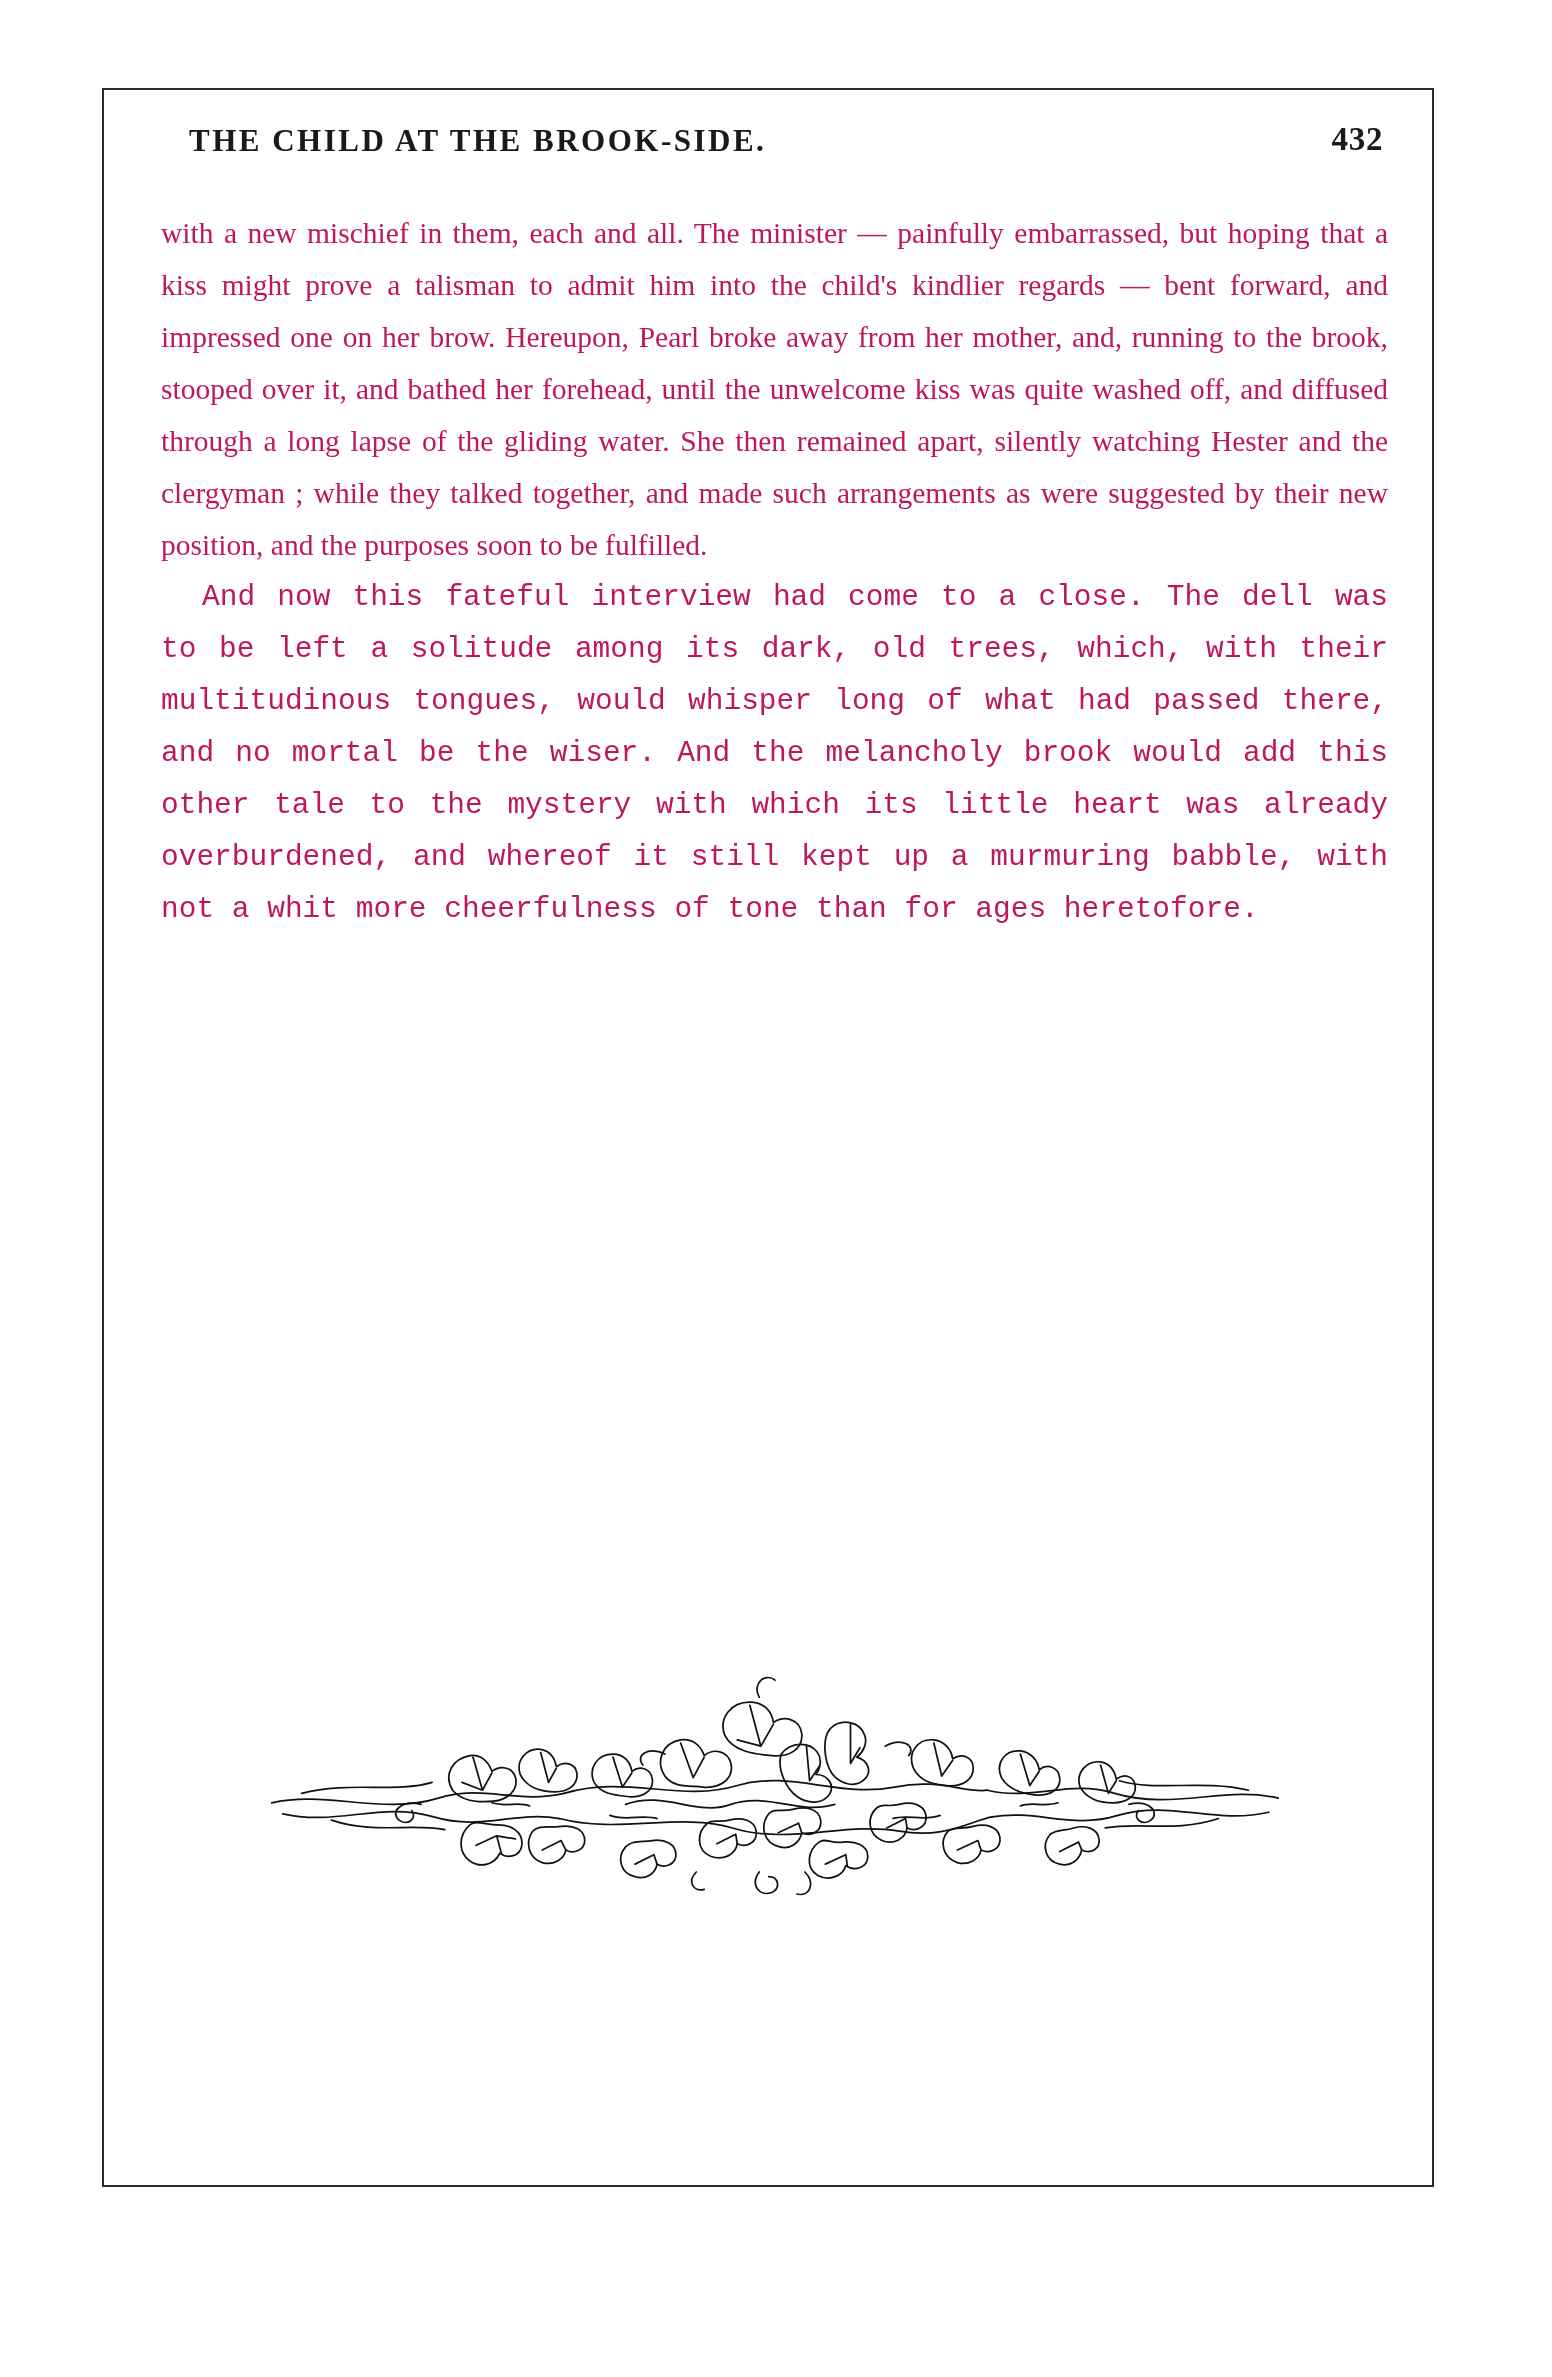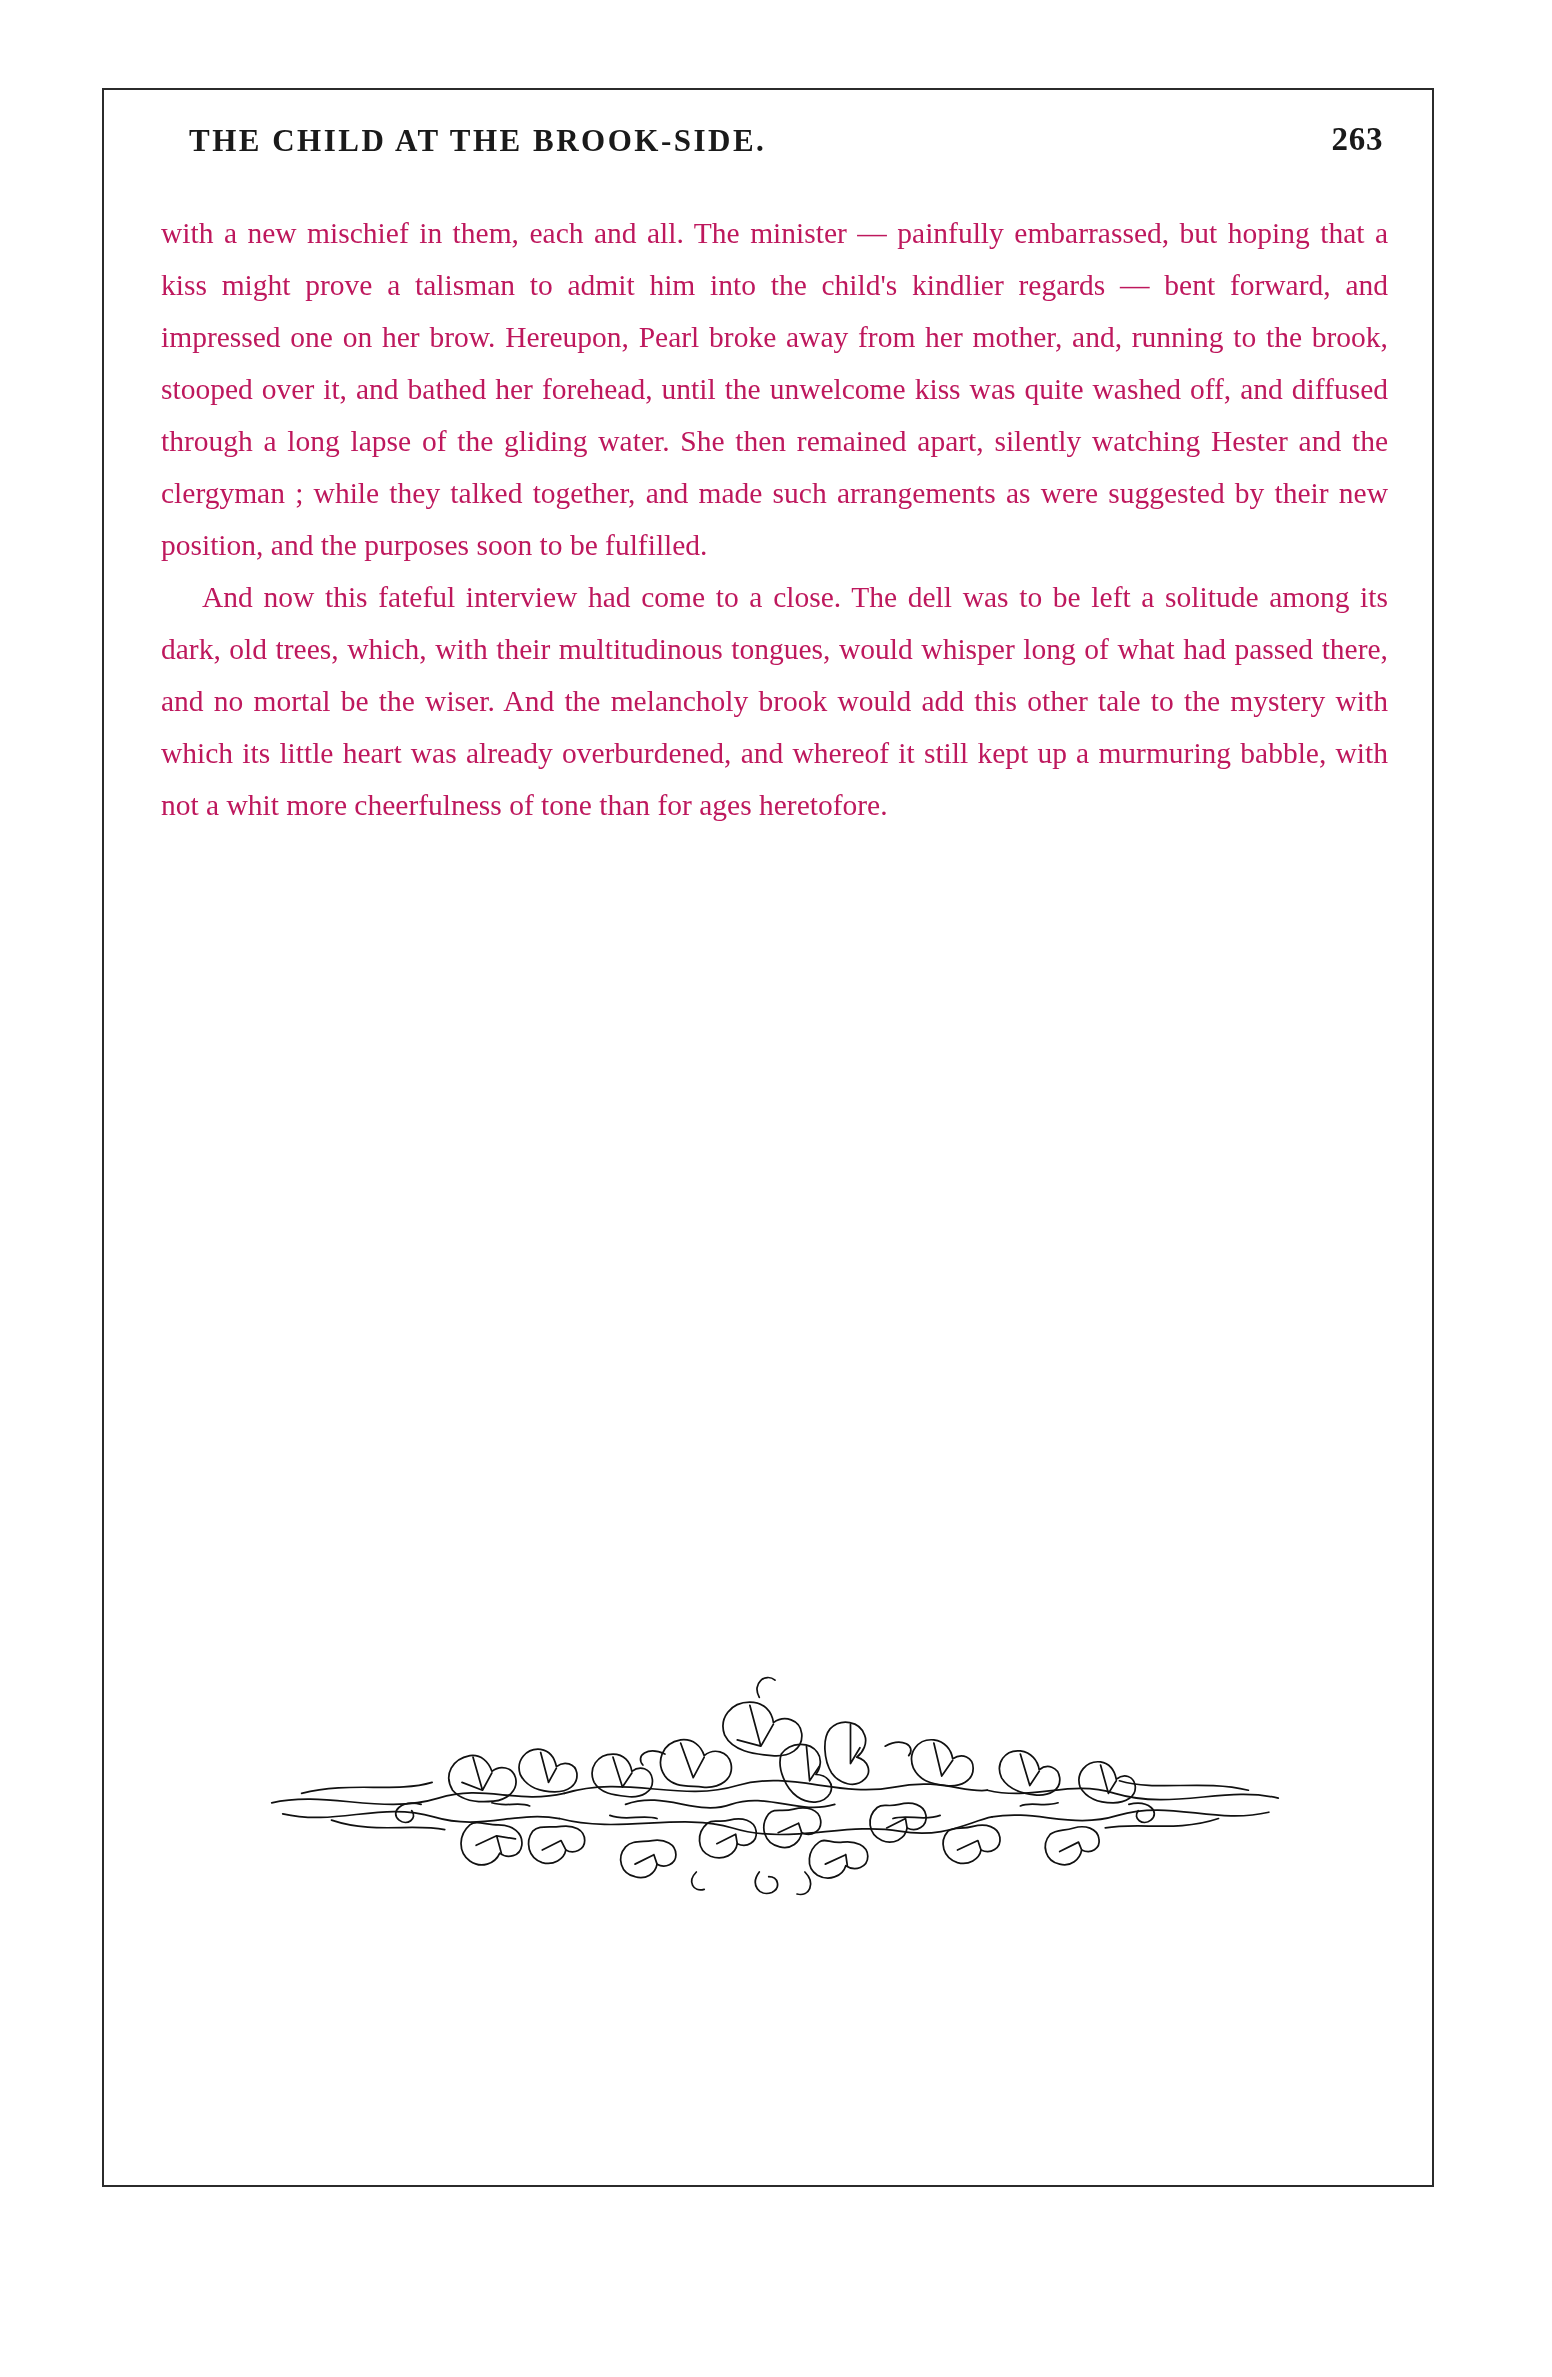--- a/index.html
+++ b/index.html
@@ -78,20 +78,21 @@
     text-align: justify;
     text-justify: inter-word;
     color: #be185d;
     hyphens: manual;
   }
   .body-text p {
     margin: 0;
   }
   .body-text p.indent {
     text-indent: 41px;
+    font-family: Liberation Mono, monospace;
   }
 
   
   .ornament {
     position: absolute;
     left: 50%;
     transform: translateX(-50%);
     top: 1518px;
     width: 1038px;
     height: 299px;
@@ -106,21 +107,21 @@
 <body>
 
 <div class="page">
 
   <div class="page-frame"></div>
 
   <div class="content">
 
     <div class="head-row">
       <div class="running-head">THE CHILD AT THE BROOK-SIDE.</div>
-      <div class="folio">263</div>
+      <div class="folio">432</div>
     </div>
 
     <div class="body-text">
       <p>with a new mischief in them, each and all. The minister — painfully embarrassed, but hoping that a kiss might prove a talisman to admit him into the child's kindlier regards — bent forward, and impressed one on her brow. Hereupon, Pearl broke away from her mother, and, running to the brook, stooped over it, and bathed her forehead, until the unwelcome kiss was quite washed off, and diffused through a long lapse of the gliding water. She then remained apart, silently watching Hester and the clergyman ; while they talked together, and made such arrangements as were suggested by their new position, and the purposes soon to be fulfilled.</p>
       <p class="indent">And now this fateful interview had come to a close. The dell was to be left a solitude among its dark, old trees, which, with their multitudinous tongues, would whisper long of what had passed there, and no mortal be the wiser. And the melancholy brook would add this other tale to the mystery with which its little heart was already overburdened, and whereof it still kept up a murmuring babble, with not a whit more cheerfulness of tone than for ages heretofore.</p>
     </div>
 
     <div class="ornament">
       <svg viewBox="0 0 1320 380" xmlns="http://www.w3.org/2000/svg" fill="none" stroke="#111111" stroke-width="2.2" stroke-linecap="round" stroke-linejoin="round">
 

